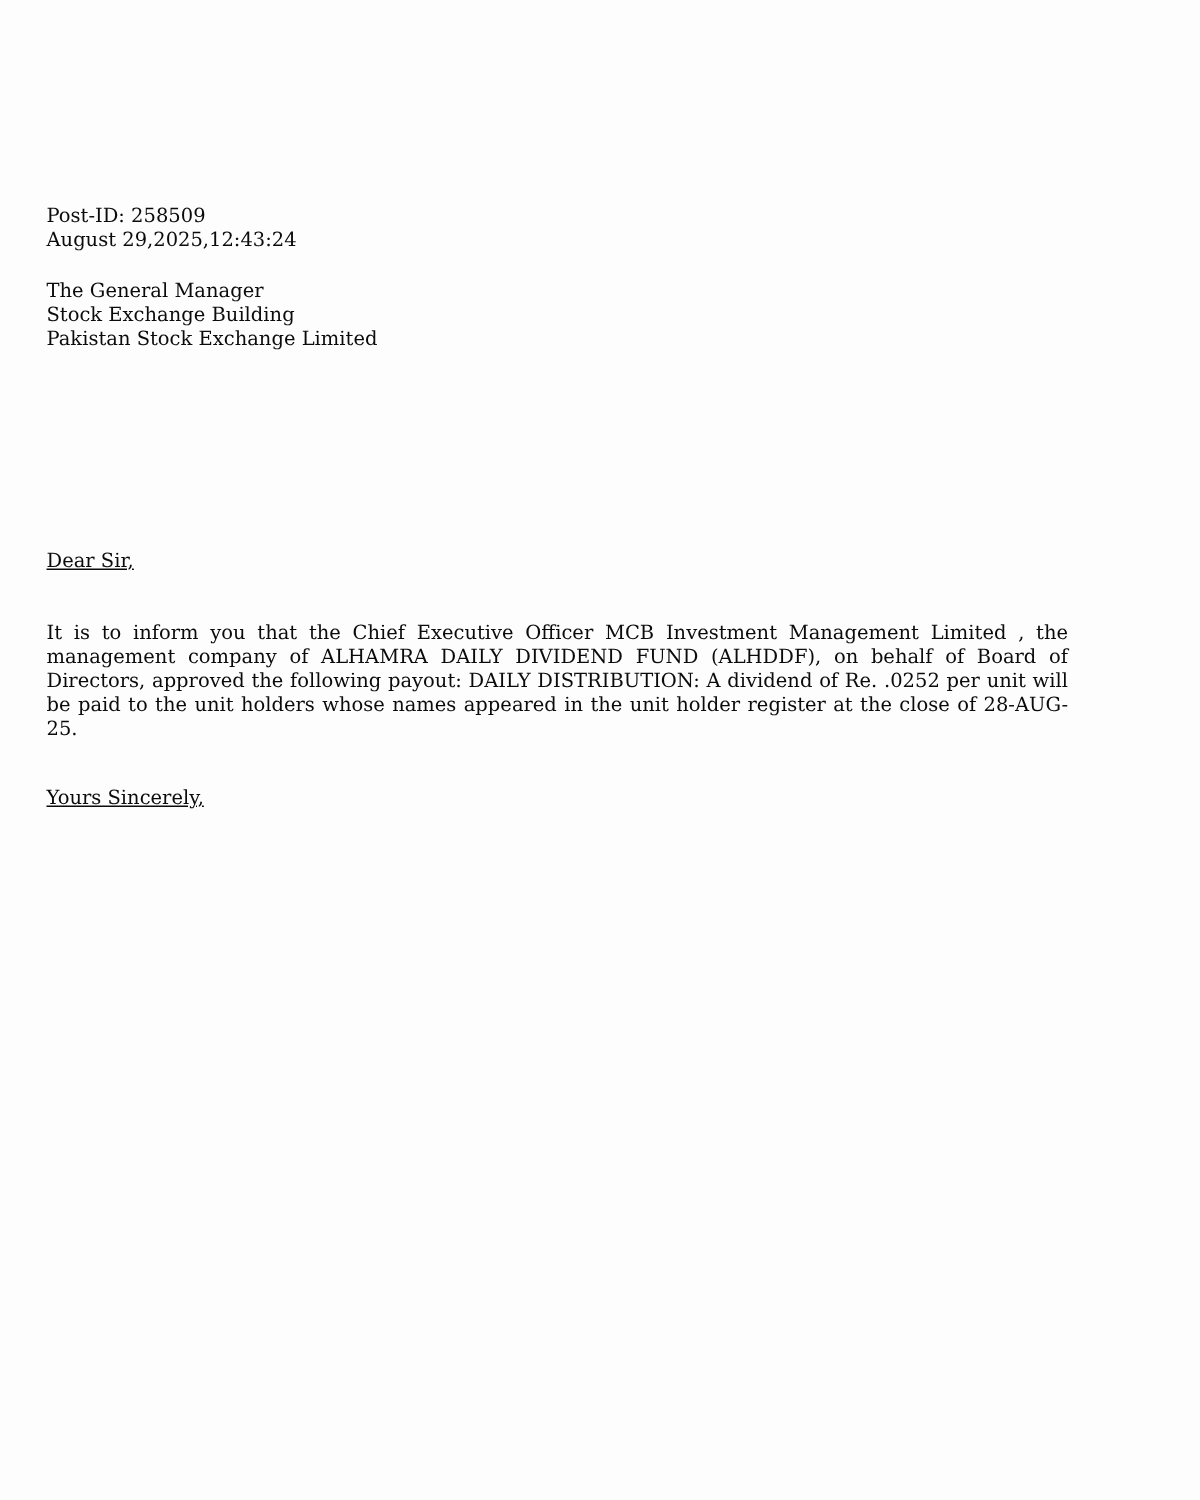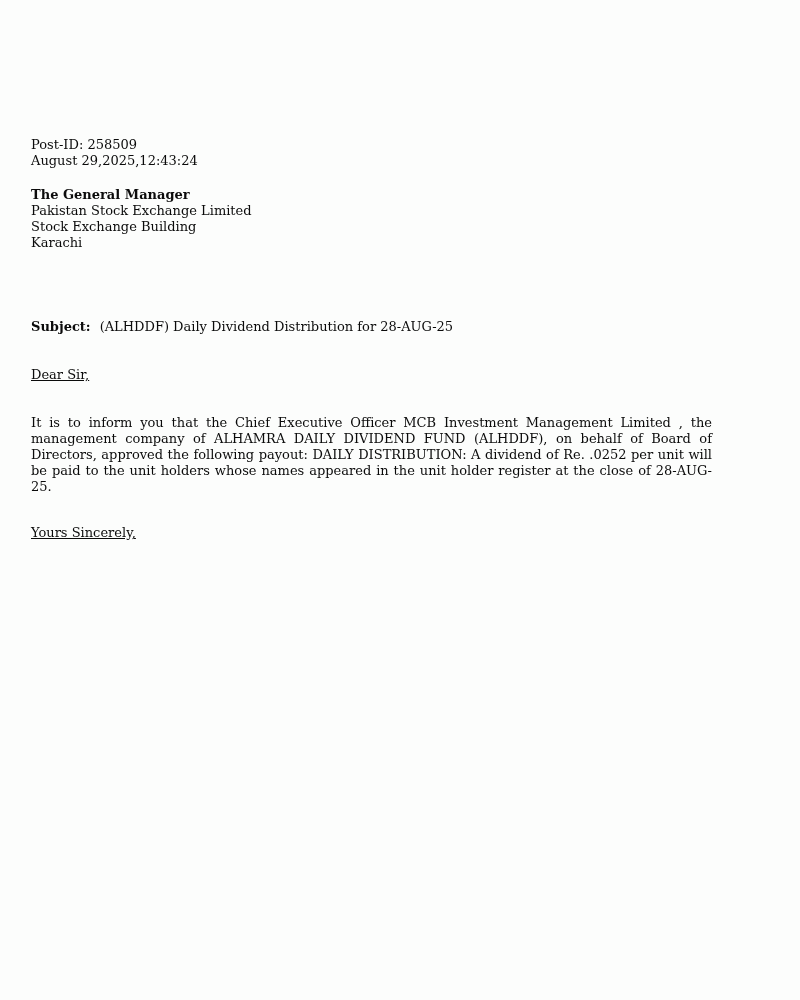--- a/index.html
+++ b/index.html
@@ -28,44 +28,40 @@
   .recipient-block { top: 187px; }
   .subject-line    { top: 319px; }
   .salutation-line { top: 367px; text-decoration: underline; }
   .body-block {
     top: 415px;
     right: 20px;
     left: 31px;
     text-align: justify;
   }
   .closing-line    { top: 525px; text-decoration: underline; }
-  .bold { font-weight: bold; }
+  .bold { font-weight: normal; }
   .subject-text { margin-left: 9px; }
   .line { white-space: pre; }
 </style>
 </head>
 <body>
 
 <div class="page">
 
   <div class="block meta-block">
     <div class="line">Post-ID: 258509</div>
     <div class="line">August 29,2025,12:43:24</div>
   </div>
 
   <div class="block recipient-block">
     <div class="line bold">The General Manager</div>
+    <div class="line">Stock Exchange Building</div>
     <div class="line">Pakistan Stock Exchange Limited</div>
-    <div class="line">Stock Exchange Building</div>
-    <div class="line">Karachi</div>
   </div>
 
-  <div class="block subject-line">
-    <span class="bold">Subject:</span><span class="subject-text">(ALHDDF) Daily Dividend Distribution for 28-AUG-25</span>
-  </div>
 
   <div class="block salutation-line">Dear Sir,</div>
 
   <div class="block body-block">It is to inform you that the Chief Executive Officer MCB Investment Management Limited , the management company of ALHAMRA DAILY DIVIDEND FUND (ALHDDF), on behalf of Board of Directors, approved the following payout: DAILY DISTRIBUTION: A dividend of Re. .0252 per unit will be paid to the unit holders whose names appeared in the unit holder register at the close of 28-AUG-25.</div>
 
   <div class="block closing-line">Yours Sincerely,</div>
 
 </div>
 
 </body></html>

